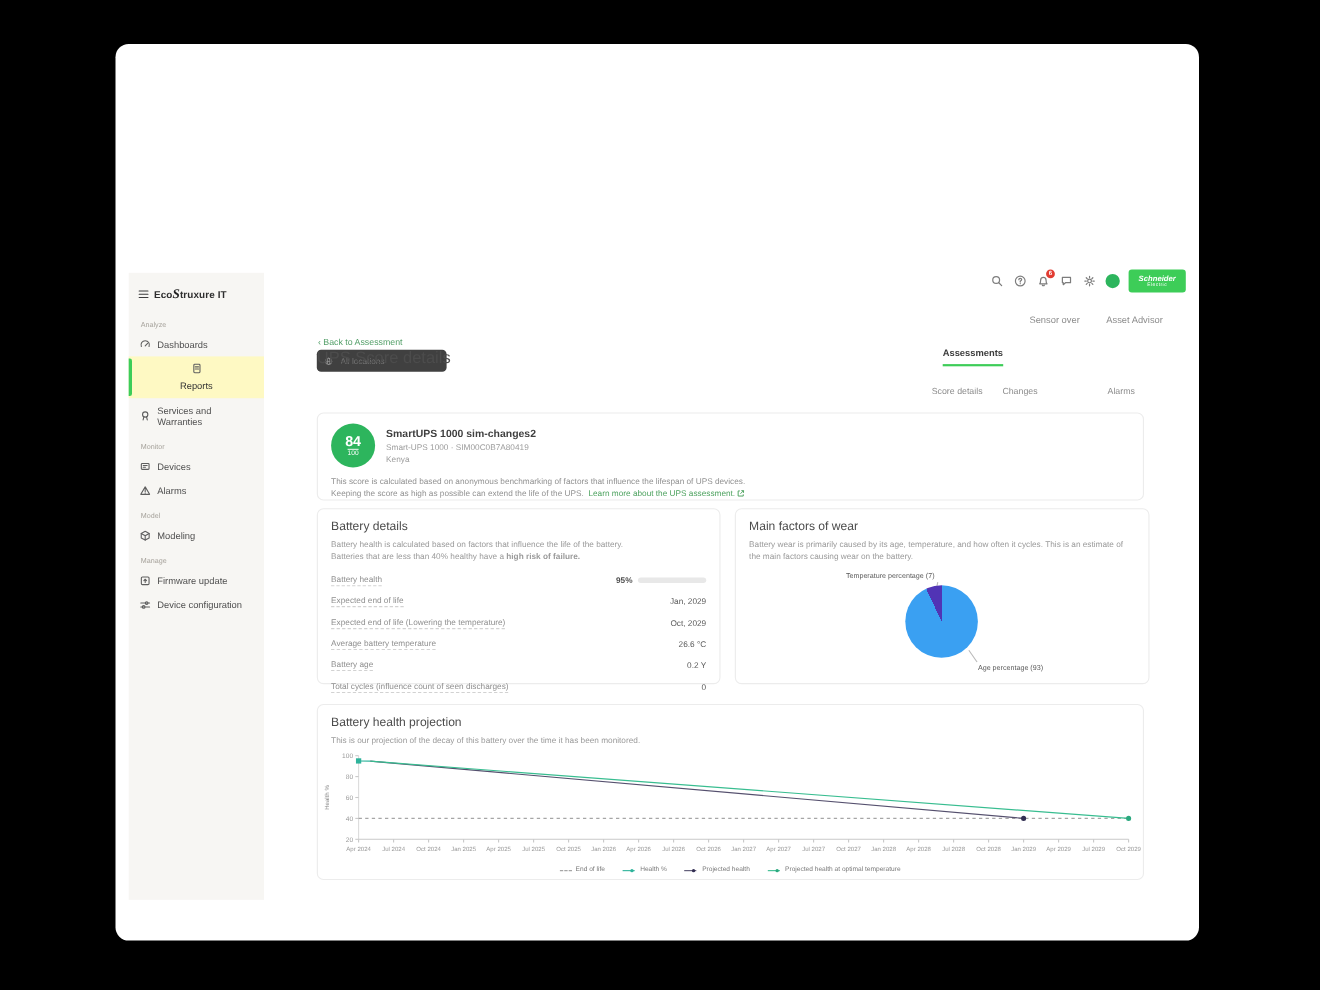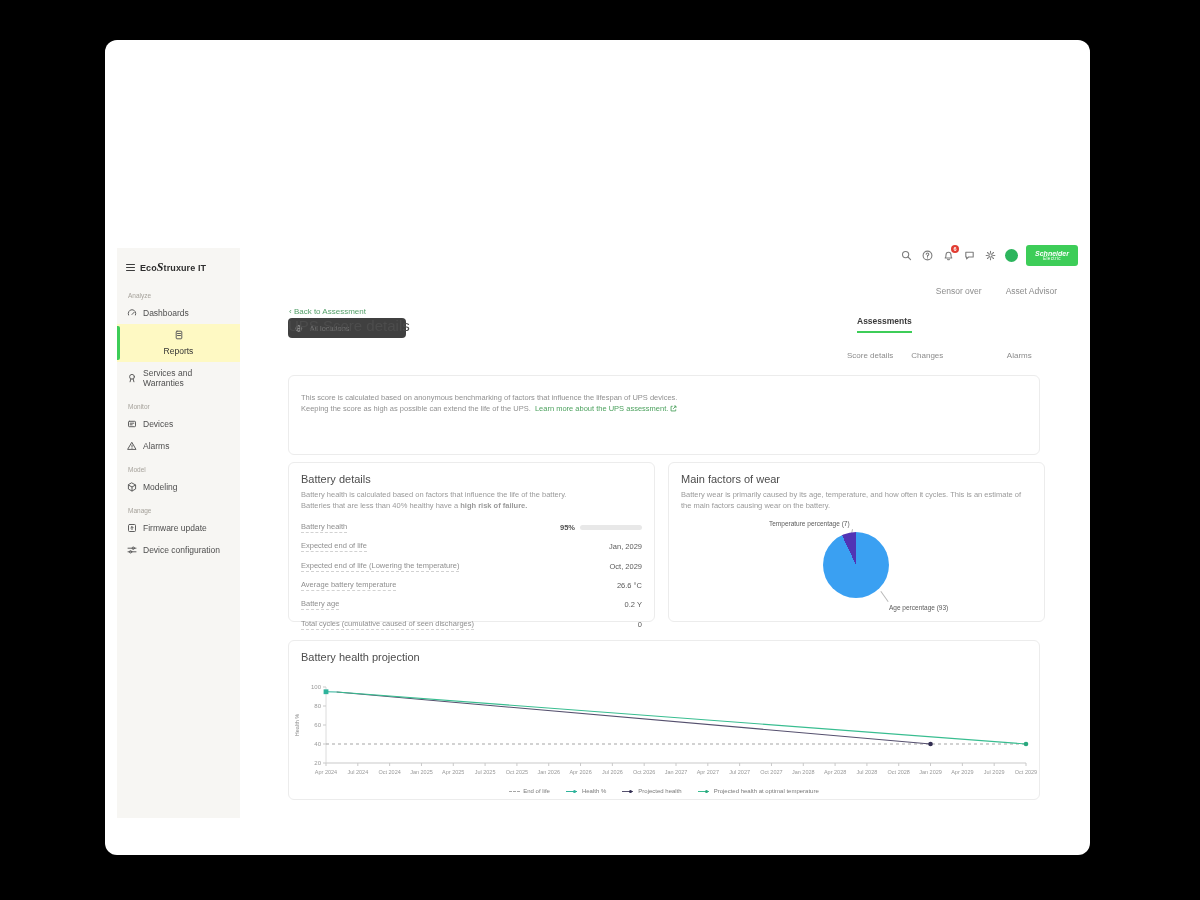--- a/index.html
+++ b/index.html
@@ -243,20 +243,31 @@
   <h1 class="page-title" style="margin:0;font-weight:normal;">UPS Score details</h1>
 
   <div class="sub-tabs">
     <span class="tab">Score details</span>
     <span class="tab">Changes</span>
     <span class="tab active">Battery</span>
     <span class="tab">Alarms</span>
   </div>
 
   <section class="card score-card">
+    <div class="score-head">
+      <div class="score-circle">
+        <span class="score-num">84</span>
+        <span class="score-den">100</span>
+      </div>
+      <div>
+        <div class="score-title">SmartUPS 1000 sim-changes2</div>
+        <div class="score-sub">Smart-UPS 1000 · SIM00C0B7A80419</div>
+        <div class="score-sub">Kenya</div>
+      </div>
+    </div>
     <div class="score-desc">
       <span>This score is calculated based on anonymous benchmarking of factors that influence the lifespan of UPS devices.</span><br>
       <span>Keeping the score as high as possible can extend the life of the UPS.</span>&nbsp;
       <span class="link-green">Learn more about the UPS assessment.</span>
       <span class="ext-ic"><svg width="7" height="7" viewBox="0 0 8 8">
             <path d="M3 1.5 H1.2 V6.8 H6.5 V5"></path>
             <path d="M4.5 1.2 H6.8 V3.5 M6.8 1.2 L3.6 4.4"></path>
           </svg></span>
     </div>
   </section>
@@ -285,40 +296,41 @@
       </div>
       <div class="row">
         <span class="row-label">Average battery temperature</span>
         <span class="row-value normal">26.6 °C</span>
       </div>
       <div class="row">
         <span class="row-label">Battery age</span>
         <span class="row-value normal">0.2 Y</span>
       </div>
       <div class="row">
-        <span class="row-label">Total cycles (cumulative caused of seen discharges)</span>
+        <span class="row-label">Total cycles (influence count of seen discharges)</span>
         <span class="row-value normal">0</span>
       </div>
     </div>
   </section>
 
   <section class="card wear-card">
     <div class="card-title">Main factors of wear</div>
     <div class="card-desc">Battery wear is primarily caused by its age, temperature, and how often it cycles. This is an estimate of the main factors causing wear on the battery.</div>
     <div class="pie-wrap">
       <span class="pie-label pl-temp">Temperature percentage (7)</span>
       <span class="leader ld-temp"></span>
       <div class="pie" style="background: conic-gradient(from -25.2deg, rgb(81, 52, 181) 0deg, rgb(81, 52, 181) 25.2deg, rgb(58, 160, 242) 25.2deg, rgb(58, 160, 242) 360deg);"></div>
       <span class="leader ld-age"></span>
       <span class="pie-label pl-age">Age percentage (93)</span>
     </div>
   </section>
 
   <section class="card proj-card">
     <div class="card-title">Battery health projection</div>
+    <div class="card-desc">This is our projection of the decay of this battery over the time it has been monitored.</div>
     <svg class="chart" viewBox="0 0 752 102">
         <line x1="37" y1="8" x2="37" y2="84" stroke="#dcdcdc" stroke-width="1"></line>
         <line x1="37" y1="84" x2="737" y2="84" stroke="#c9c9c9" stroke-width="1"></line>
         <text x="10" y="46" font-size="5.5" fill="#8a8a8a" text-anchor="middle" transform="rotate(-90 10 46)">Health %</text>
         <text x="32" y="10" font-size="6" fill="#999" text-anchor="end">100</text>
         <line x1="34" y1="8" x2="37" y2="8" stroke="#c9c9c9" stroke-width="1"></line>
         <text x="32" y="29" font-size="6" fill="#999" text-anchor="end">80</text>
         <line x1="34" y1="27" x2="37" y2="27" stroke="#c9c9c9" stroke-width="1"></line>
         <text x="32" y="48" font-size="6" fill="#999" text-anchor="end">60</text>
         <line x1="34" y1="46" x2="37" y2="46" stroke="#c9c9c9" stroke-width="1"></line>

